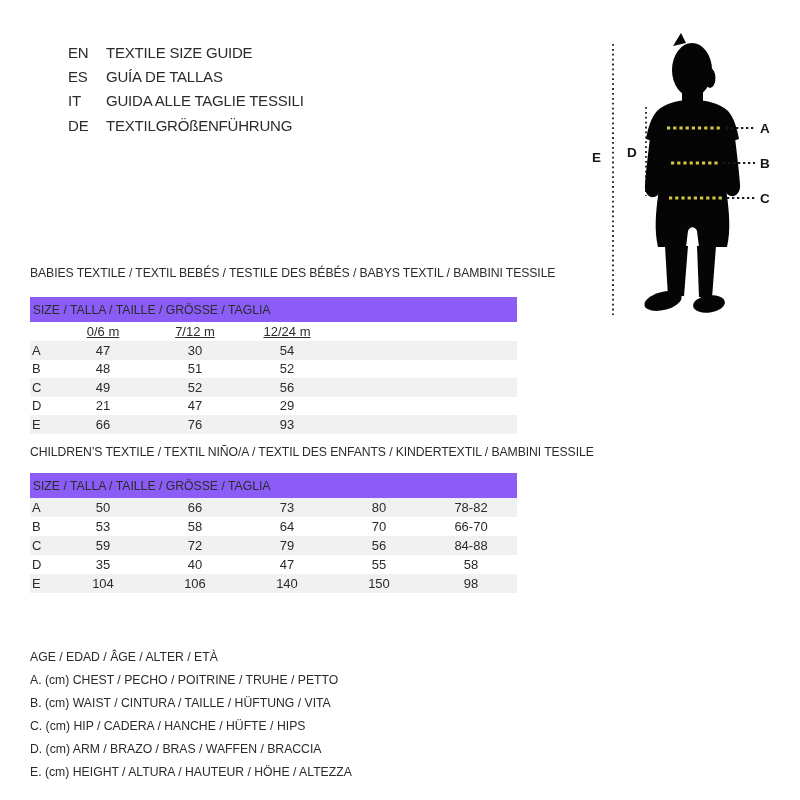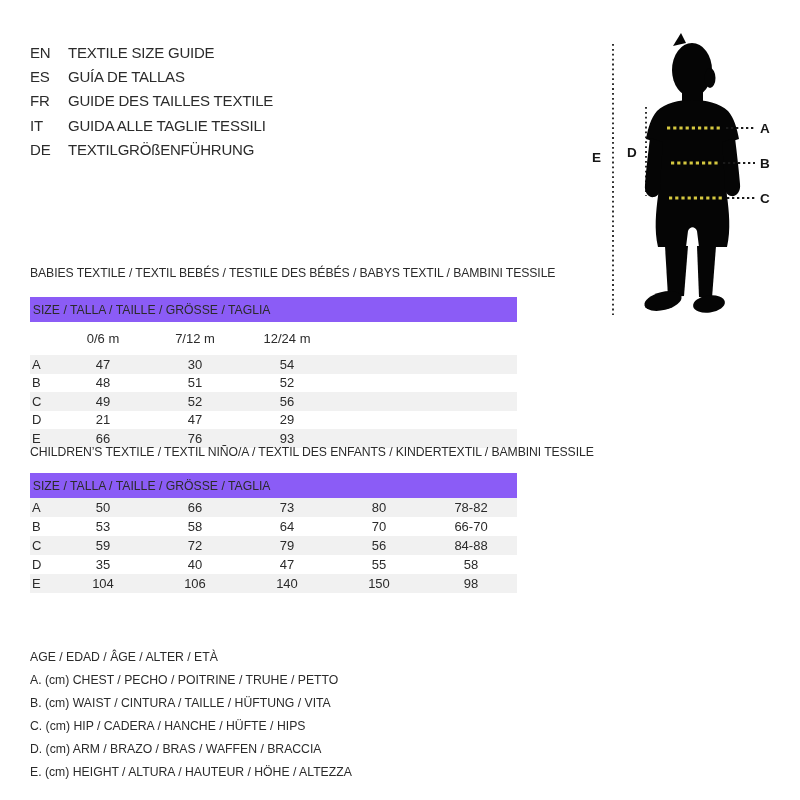--- a/index.html
+++ b/index.html
@@ -8,35 +8,35 @@
     width:800px; height:800px; background:#ffffff;
     font-family:"Liberation Sans", sans-serif;
     color:#2b2b2b;
     -webkit-font-smoothing:antialiased;
   }
   .page { position:relative; width:800px; height:800px; background:#fff; overflow:hidden; }
 
   
   .lang-block { position:absolute; left:30px; top:40px; }
   .lang-row { display:flex; height:24.3px; align-items:center; font-size:15px; letter-spacing:-0.2px; white-space:nowrap; }
-  .lang-code { width:38px; flex:0 0 38px; }
+  .lang-code { width:38px; flex:0 0 38px;margin-left:38px; }
 
   
   .section-title { position:absolute; left:30px; font-size:13px; letter-spacing:-0.1px; white-space:nowrap; transform:scaleX(0.94); transform-origin:0 50%; }
   #babies-title { top:265px; }
   #children-title { top:444px; }
 
   
   .size-table { position:absolute; left:30px; width:487px; }
   #babies-table { top:297px; }
   #children-table { top:473px; }
   .size-bar { height:25px; background:#8b5cf6; display:flex; align-items:center;text-align:right; }
   .size-bar .size-bar-text { font-size:13px; padding-left:3px; white-space:nowrap; transform:scaleX(0.94); transform-origin:0 50%; }
   .thead, .trow { display:flex; align-items:center; font-size:13px; }
-  .thead { height:33px; }
+  .thead { height:19px;text-decoration:underline; }
   .trow { height:19px; }
   #babies-table .trow { height:18.5px; }
   .c-lbl { width:25px; flex:0 0 25px; padding-left:2px; }
   .c-val { width:92px; flex:0 0 92px; text-align:center; }
   .striped { background:#f1f1f1; }
 
   
   .legend { position:absolute; left:30px; top:634px; font-size:13px;margin-top:11px; }
   .legend-line { height:23px; line-height:23px; white-space:nowrap; transform:scaleX(0.94); transform-origin:0 0; }
 
@@ -55,24 +55,20 @@
 <div class="page">
 
   <div class="lang-block">
     <div class="lang-row">
       <span class="lang-code">EN</span>
       <span class="lang-label">TEXTILE SIZE GUIDE</span>
     </div>
     <div class="lang-row">
       <span class="lang-code">ES</span>
       <span class="lang-label">GUÍA DE TALLAS</span>
-    </div>
-    <div class="lang-row">
-      <span class="lang-code">FR</span>
-      <span class="lang-label">GUIDE DES TAILLES TEXTILE</span>
     </div>
     <div class="lang-row">
       <span class="lang-code">IT</span>
       <span class="lang-label">GUIDA ALLE TAGLIE TESSILI</span>
     </div>
     <div class="lang-row">
       <span class="lang-code">DE</span>
       <span class="lang-label">TEXTILGRÖßENFÜHRUNG</span>
     </div>
   </div>

